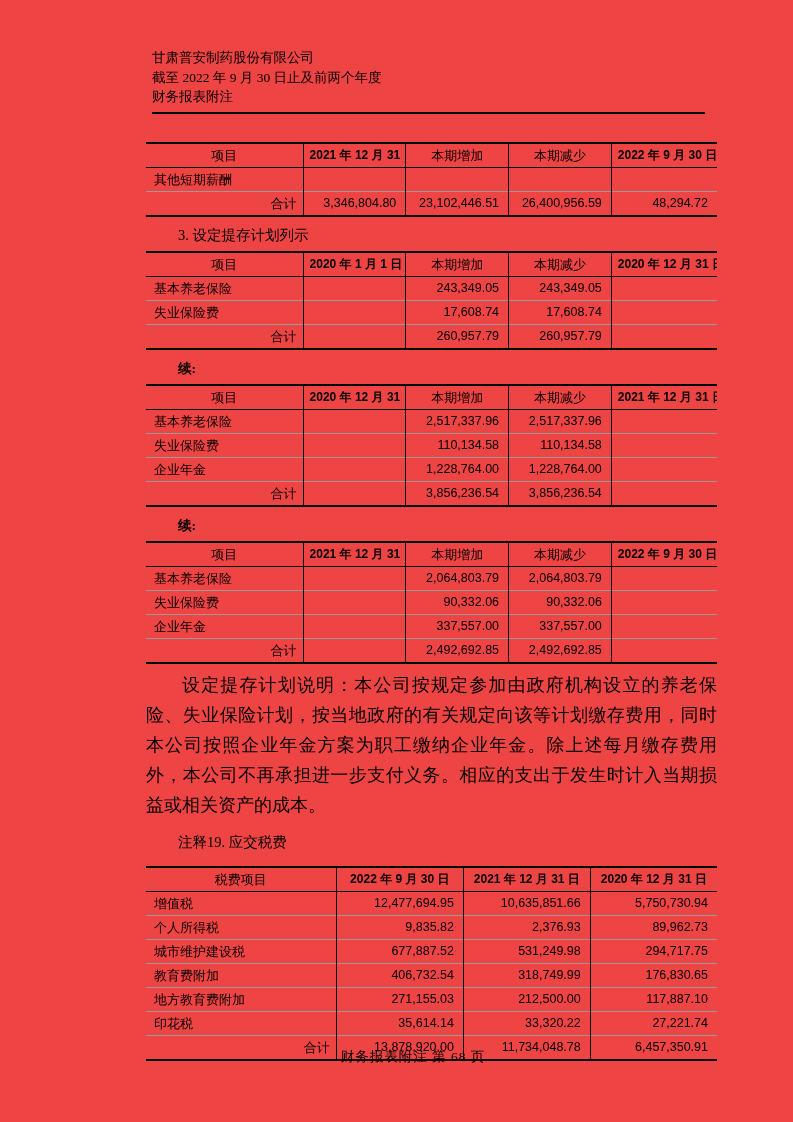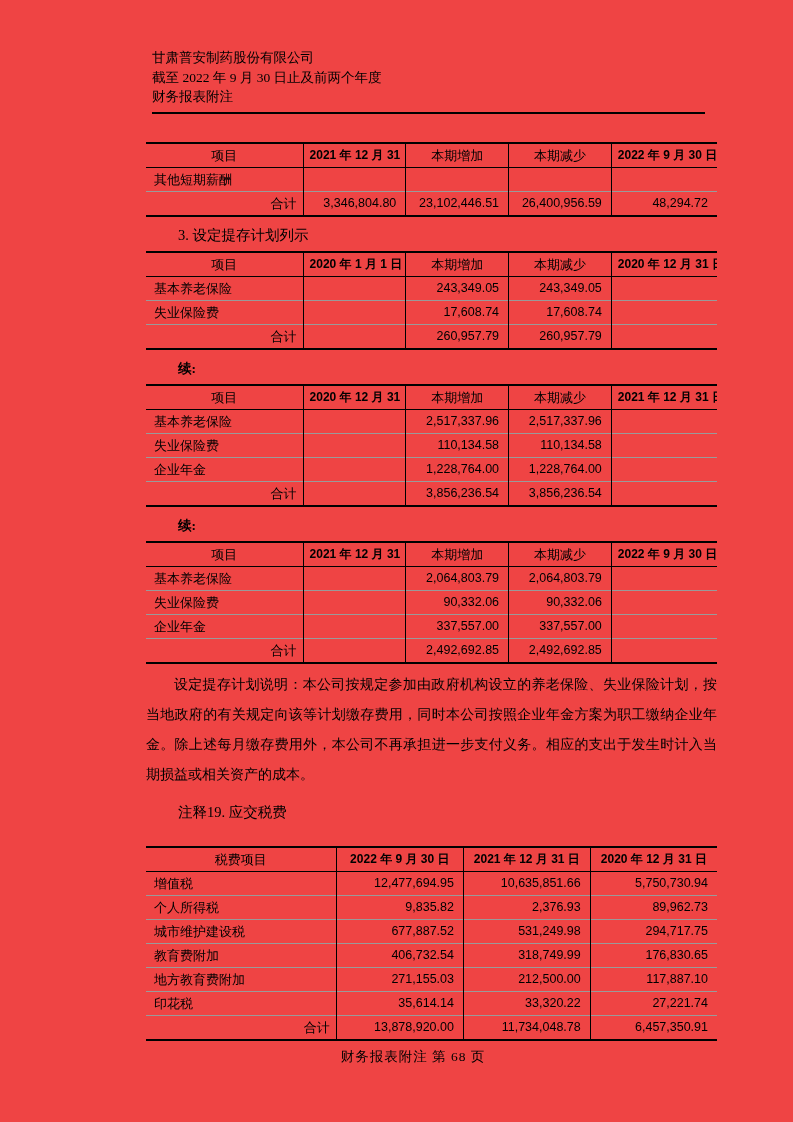--- a/index.html
+++ b/index.html
@@ -32,24 +32,24 @@
   table.fin td.num{
     text-align:right;padding-right:9px;
     font-family:"Liberation Sans","DejaVu Sans",sans-serif;font-size:12.5px;
   }
   .sec-heading{margin:8px 0 0 145px;font-weight:normal;font-size:14.5px;line-height:20px;}
   .cont-label{margin:10px 0 0 145px;font-weight:bold;font-size:13.5px;line-height:18px;}
   .mt-t1{margin-top:28px;}
   .mt-t2{margin-top:6px;}
   .mt-t3{margin-top:6px;}
   .mt-t4{margin-top:6px;}
-  .mt-t5{margin-top:24px;}
+  .mt-t5{margin-top:14px;}
   .note19{margin-top:12px;}
   .para{
-    margin:6px 0 0 113px;width:571px;font-size:14px;line-height:30px;
+    margin:6px 0 0 113px;width:571px;font-size:18px;line-height:30px;
     text-align:justify;text-indent:2em;
   }
   .doc-footer{
     position:absolute;left:0;right:0;bottom:56px;text-align:center;
     font-size:13.5px;letter-spacing:1px;
   }
 </style>
 </head>
 <body>
 

